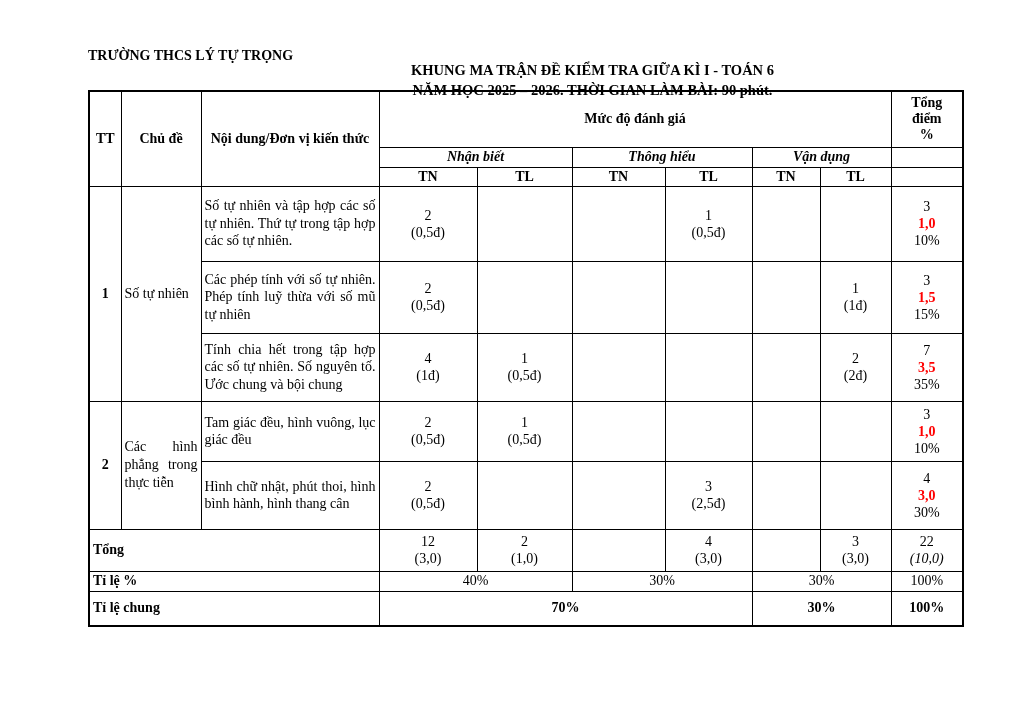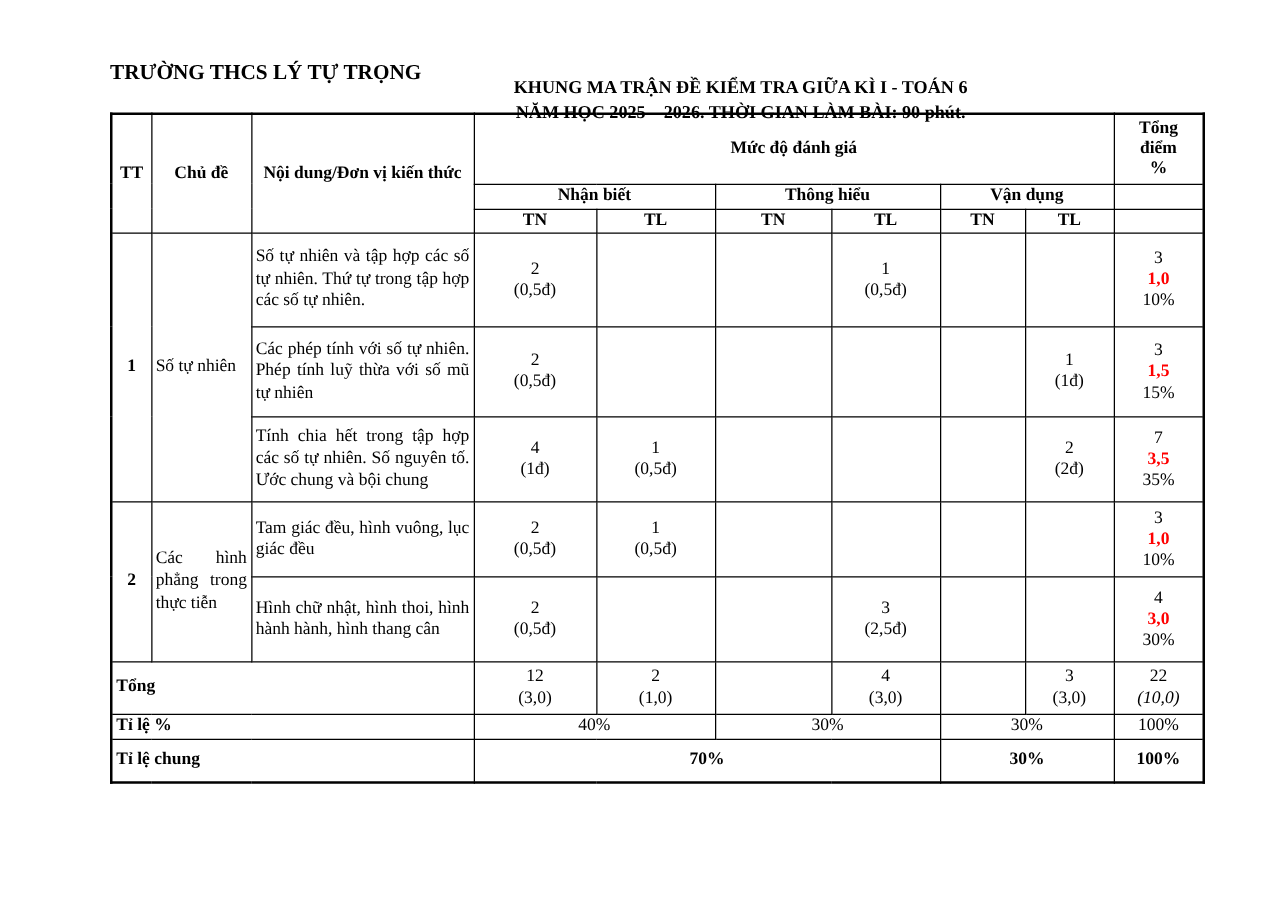--- a/index.html
+++ b/index.html
@@ -6,21 +6,21 @@
   body {
     width: 1024px; height: 724px;
     font-family: "Liberation Serif", serif;
     color: #000;
     position: relative;
     overflow: hidden;
   }
   .doc-header { position: absolute; top: 46px; left: 0; width: 1024px; }
   .school {
     position: absolute; left: 88px; top: 2px;
-    font-weight: bold; font-size: 17px; white-space: nowrap;
+    font-weight: bold; font-size: 14px; white-space: nowrap;
   }
   .title-block {
     position: absolute; left: 340px; width: 505px; top: 14px;
     text-align: center; font-weight: bold; font-size: 14.5px; line-height: 20px;
   }
   table.matrix {
     position: absolute; left: 88px; top: 90px;
     width: 874px;
     border-collapse: collapse;
     table-layout: fixed;
@@ -47,21 +47,21 @@
   }
   .tt-cell { font-weight: bold; text-align: center; vertical-align: middle; }
   .total-cell { text-align: center; vertical-align: middle; line-height: 17px; }
   .red { color: #ff0000; font-weight: bold; }
   .it { font-style: italic; }
   .label-cell { font-weight: bold; text-align: left; vertical-align: top; padding-left: 5px; }
   .bold { font-weight: bold; }
   .top-align { vertical-align: top; }
   
   tr.hr-a  { height: 56px; }
-  tr.hr-b  { height: 20px; }
+  tr.hr-b  { height: 20px; font-style: italic; }
   tr.hr-c  { height: 18px; }
   tr.r1 { height: 75px; }
   tr.r2 { height: 72px; }
   tr.r3 { height: 68px; }
   tr.r4 { height: 60px; }
   tr.r5 { height: 68px; }
   tr.fr-total { height: 42px; }
   tr.fr-ratio { height: 20px; margin-left: 12px; }
   tr.fr-overall { height: 35px; margin-left: 32px; }
 </style>
@@ -183,21 +183,21 @@
     <td class="num"></td>
     <td class="num"></td>
     <td class="total-cell">
       <div>3</div>
       <div class="red">1,0</div>
       <div>10%</div>
     </td>
   </tr>
 
   <tr class="r5">
-    <td class="content-cell">Hình chữ nhật, hình thoi, hình hành hành, hình thang cân</td>
+    <td class="content-cell">Hình chữ nhật, phút thoi, hình bình hành, hình thang cân</td>
     <td class="num">2
 (0,5đ)</td>
     <td class="num"></td>
     <td class="num"></td>
     <td class="num">3
 (2,5đ)</td>
     <td class="num"></td>
     <td class="num"></td>
     <td class="total-cell">
       <div>4</div>

